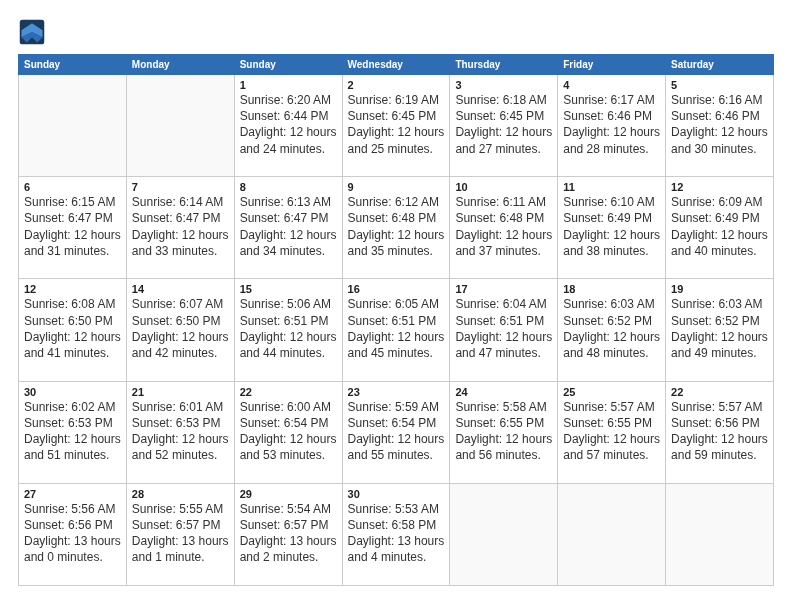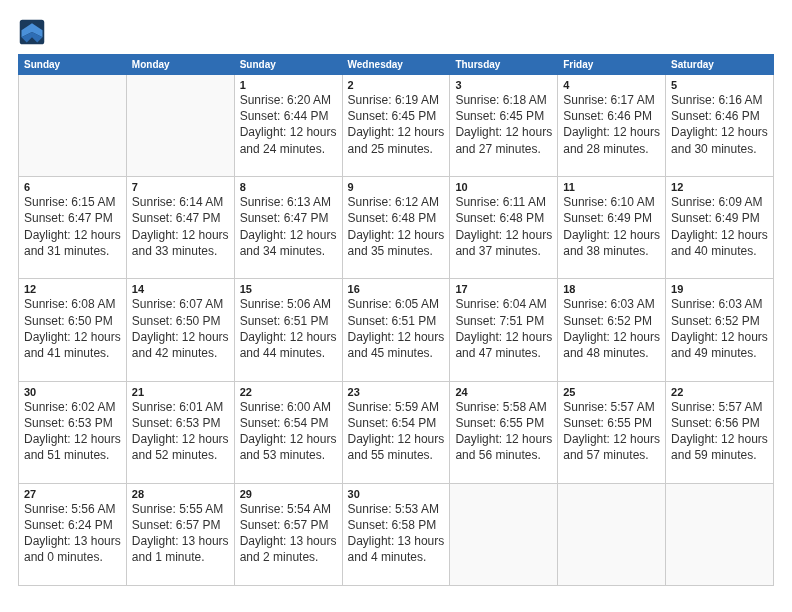--- a/index.html
+++ b/index.html
@@ -221,21 +221,21 @@
           </td>
           <td>
             <div class="day-number">16</div>
             <div class="day-info">Sunrise: 6:05 AM
 Sunset: 6:51 PM
 Daylight: 12 hours and 45 minutes.</div>
           </td>
           <td>
             <div class="day-number">17</div>
             <div class="day-info">Sunrise: 6:04 AM
-Sunset: 7:51 PM
+Sunset: 6:51 PM
 Daylight: 12 hours and 47 minutes.</div>
           </td>
           <td>
             <div class="day-number">18</div>
             <div class="day-info">Sunrise: 6:03 AM
 Sunset: 6:52 PM
 Daylight: 12 hours and 48 minutes.</div>
           </td>
           <td>
             <div class="day-number">19</div>
@@ -285,21 +285,21 @@
             <div class="day-number">22</div>
             <div class="day-info">Sunrise: 5:57 AM
 Sunset: 6:56 PM
 Daylight: 12 hours and 59 minutes.</div>
           </td>
         </tr>
         <tr>
           <td>
             <div class="day-number">27</div>
             <div class="day-info">Sunrise: 5:56 AM
-Sunset: 6:24 PM
+Sunset: 6:56 PM
 Daylight: 13 hours and 0 minutes.</div>
           </td>
           <td>
             <div class="day-number">28</div>
             <div class="day-info">Sunrise: 5:55 AM
 Sunset: 6:57 PM
 Daylight: 13 hours and 1 minute.</div>
           </td>
           <td>
             <div class="day-number">29</div>

